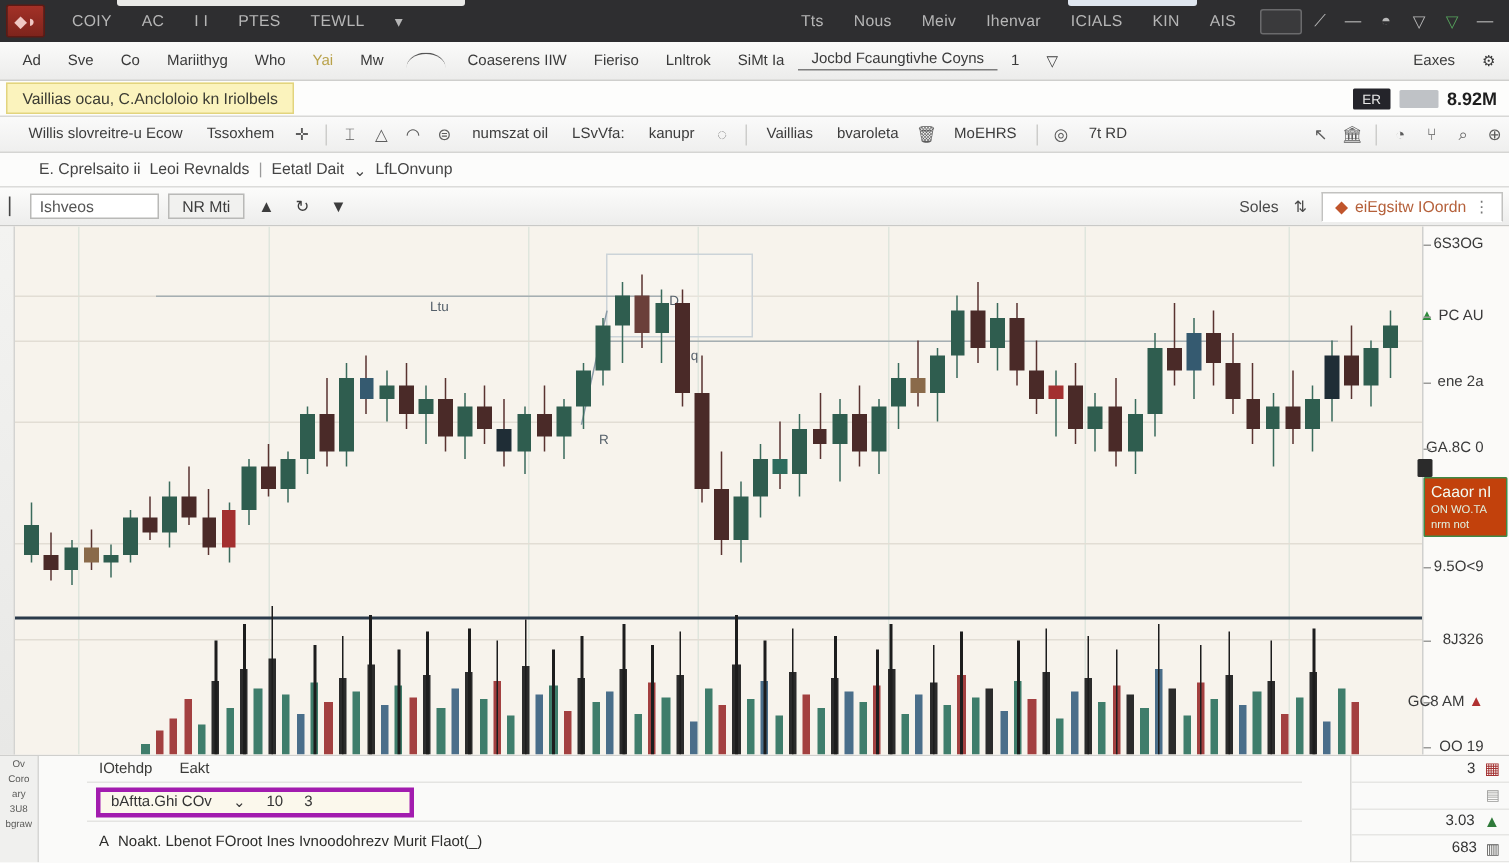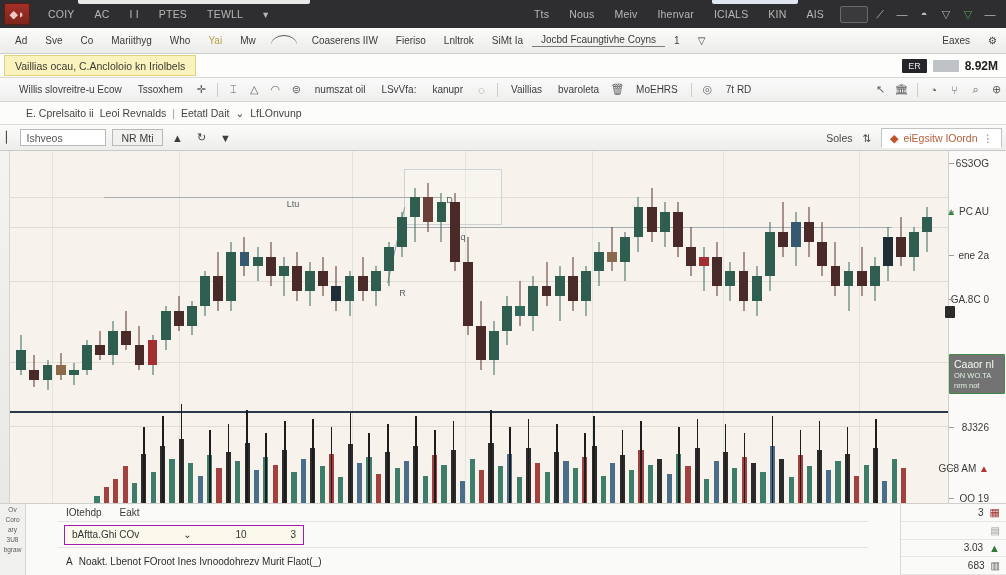--- a/index.html
+++ b/index.html
@@ -366,27 +366,26 @@
     border-bottom: 1px solid #e4e4e2;
     filter: blur(.4px);
   }
   .bottom .brow2 {
     height: 26px; display: flex; align-items: center;
     padding-left: 6px;
     border-bottom: 1px solid #e4e4e2;
   }
   .bottom .entryfield {
     background: #fbf8ec;
-    border: 1px solid #a21caf;
-    height: 20px; width: 240px;
+    border: 3px solid #a21caf;
+    height: 20px; width: 212px;
     display: flex; align-items: center; gap: 14px;
     padding: 0 7px;
     font-size: 10px; color: #333;
     filter: blur(.4px);
-    justify-content: space-between;
   }
   .bottom .brow3 {
     height: 26px; display: flex; align-items: center;
     padding-left: 8px; gap: 6px;
     font-size: 10px; color: #2d2d2b;
     filter: blur(.4px);
   }
   .bottom .bright {
     width: 106px; flex: 0 0 106px;
     border-left: 1px solid #d8d8d6;
@@ -970,21 +969,21 @@
         <div class="plabel" style="top: 42%;">GA.8C 0</div>
         <div class="ptick" style="top: 42%;"></div>
         <div class="plabel" style="top: 64.5%;">9.5O&lt;9</div>
         <div class="ptick" style="top: 64.5%;"></div>
         <div class="plabel" style="top: 78.5%;">8J326</div>
         <div class="ptick" style="top: 78.5%;"></div>
         <div class="plabel" style="top: 90%;">GC8 AM <span class="dn-arrow">▲</span></div>
         <div class="ptick" style="top: 90%;"></div>
         <div class="plabel" style="top: 98.5%;">OO 19</div>
         <div class="ptick" style="top: 98.5%;"></div>
-        <div class="curprice" style="top: 47.5%; background: #737373; margin-top: 36px;">
+        <div class="curprice" style="top: 47.5%; background: #c2410c;">
           <div class="big">Caaor nI</div>
           <div class="sub">ON WO.TA</div>
           <div class="sub">nrm not</div>
         </div>
         <div style="position: absolute; left: -4px; top: 44%; width: 10px; height: 12px; background: rgb(43, 43, 43); border-radius: 1px;"></div>
       </div>
   </div>
 
 
   <div class="bottom">

